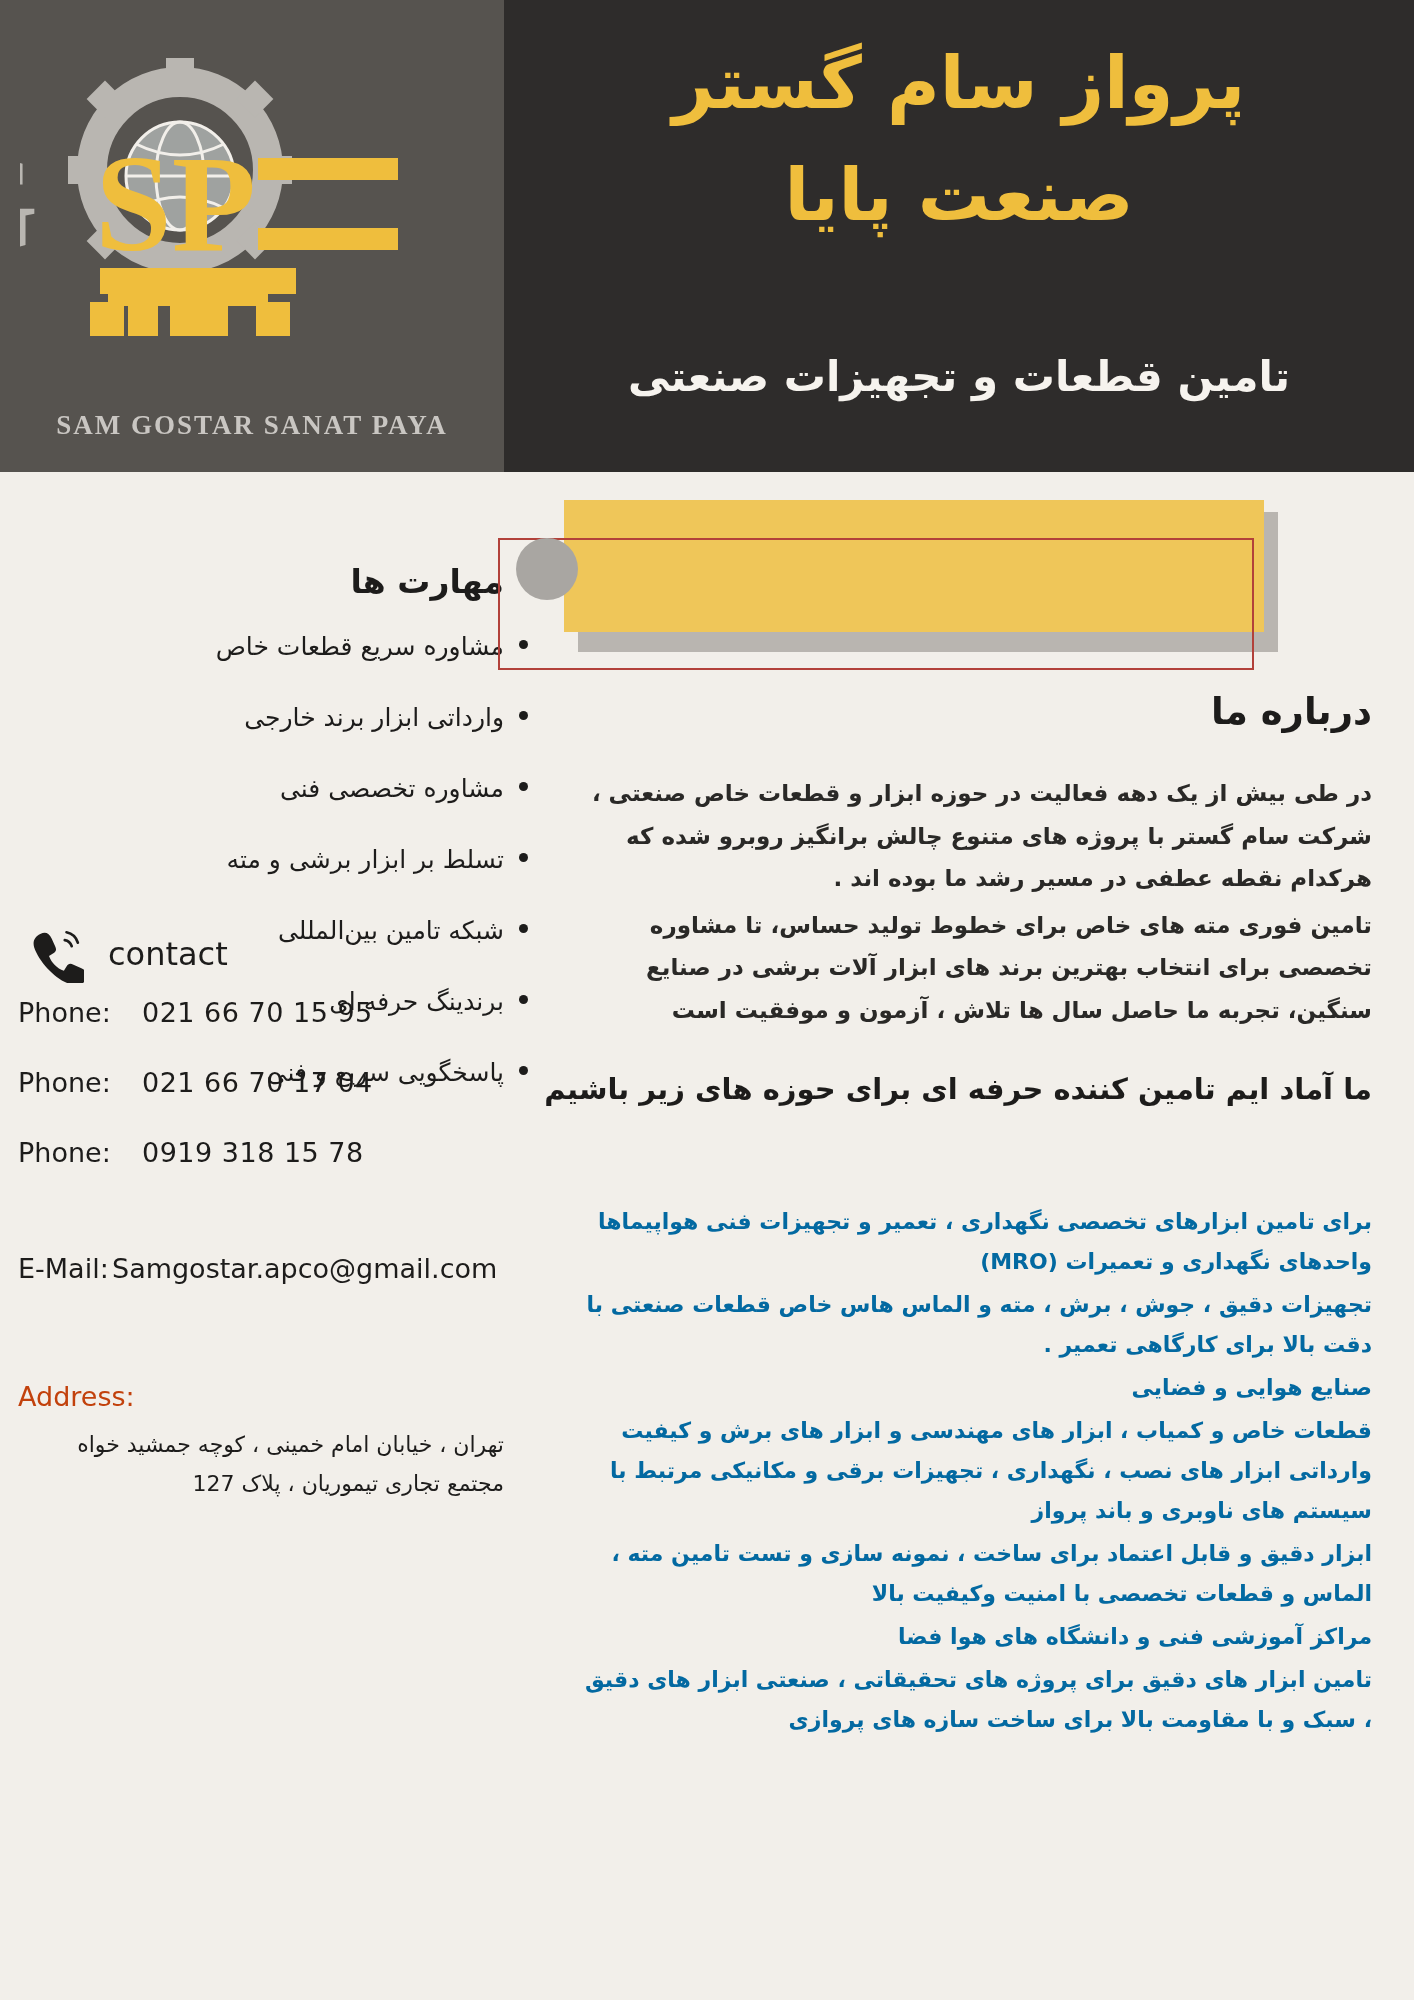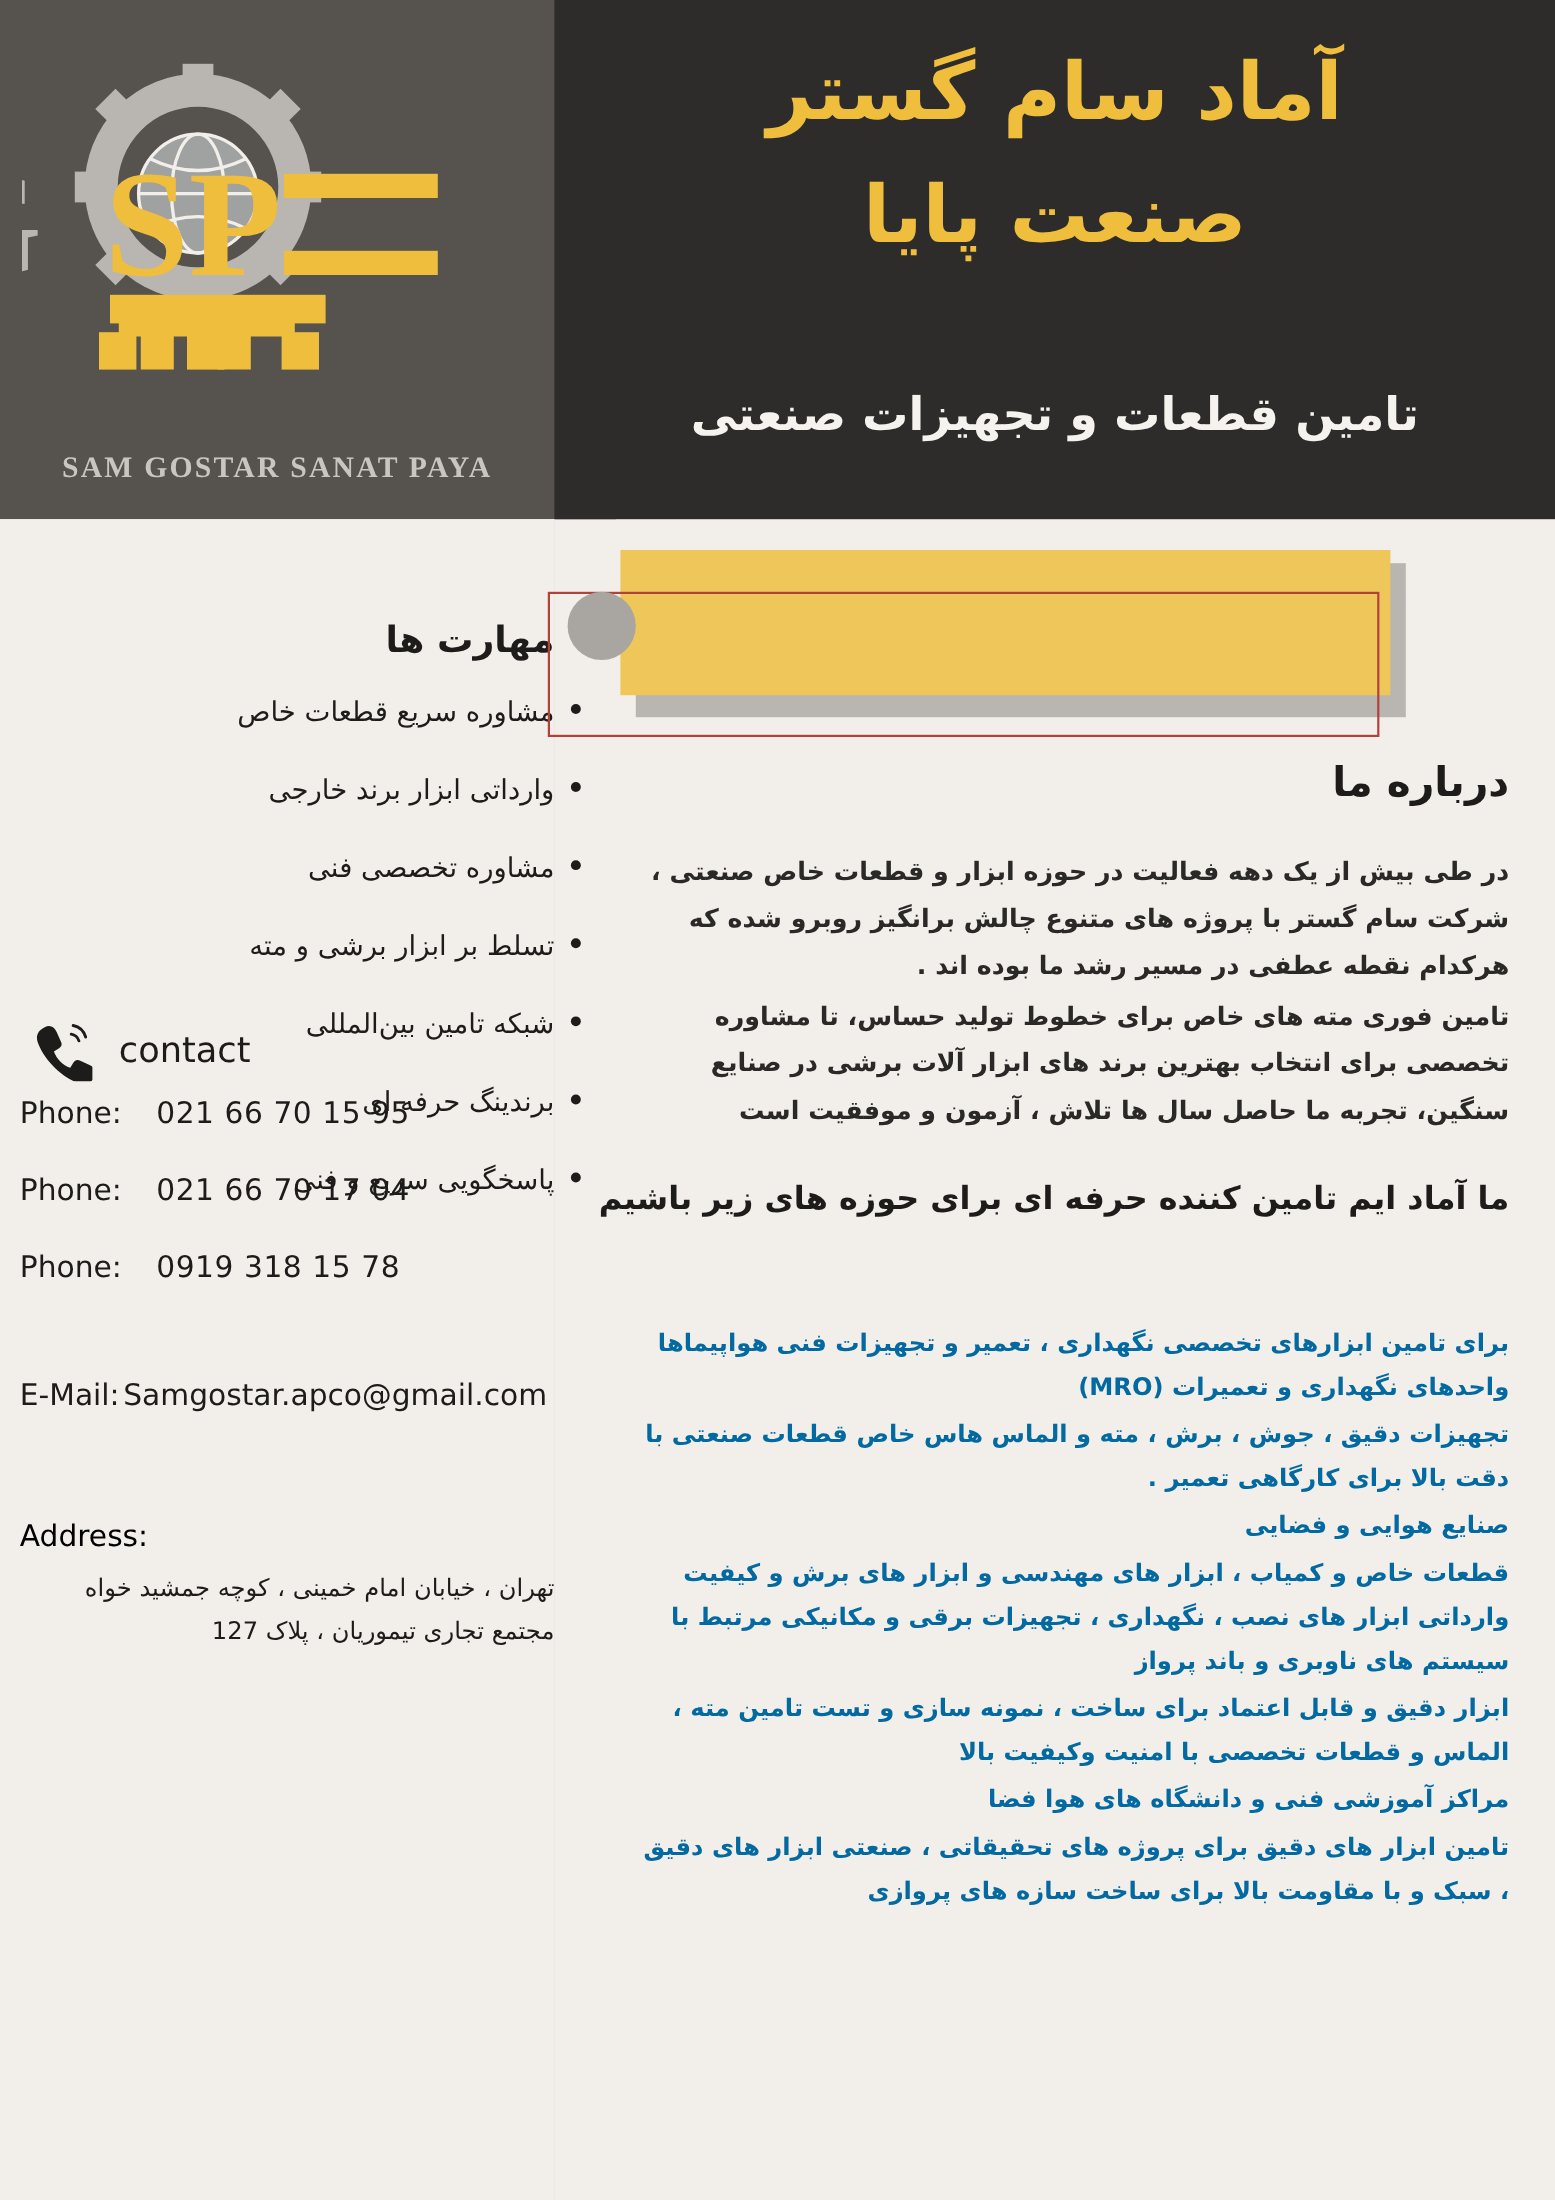--- a/index.html
+++ b/index.html
@@ -217,21 +217,21 @@
     position: absolute;
     left: 112px;
     top: 0;
     font-size: 27px;
     color: #1d1c1b;
   }
   .address-key {
     position: relative;
     left: 18px;
     font-size: 27px;
-    color: #000000;
+    color: #c2410c;
     direction: ltr;
     text-align: left;
   }
   .address-val {
     position: relative;
     margin-top: 14px;
     width: 480px;
     padding-left: 12px;
     font-size: 22px;
     line-height: 1.75;
@@ -386,21 +386,21 @@
           <rect x="238" y="118" width="140" height="22" fill="#efbe3d"></rect>
           <rect x="238" y="188" width="140" height="22" fill="#efbe3d"></rect>
           <text x="236" y="210" font-family="Liberation Serif, DejaVu Serif, serif" font-size="138" font-weight="bold" fill="#efbe3d">SP</text>
         </svg>
         <div class="logo-caption">SAM GOSTAR SANAT  PAYA</div>
       </div>
     </div>
 
     <div class="header-title-panel">
       <div class="company-title">
-        <div>آماد سام گستر</div>
+        <div>پرواز سام گستر</div>
         <div>صنعت پایا</div>
       </div>
       <div class="company-sub">تامین قطعات و تجهیزات صنعتی</div>
     </div>
   </div>
 
   <div class="divider-vert"></div>
   <div class="left-col">
 
     <div class="skills-title">مهارت ها</div>

